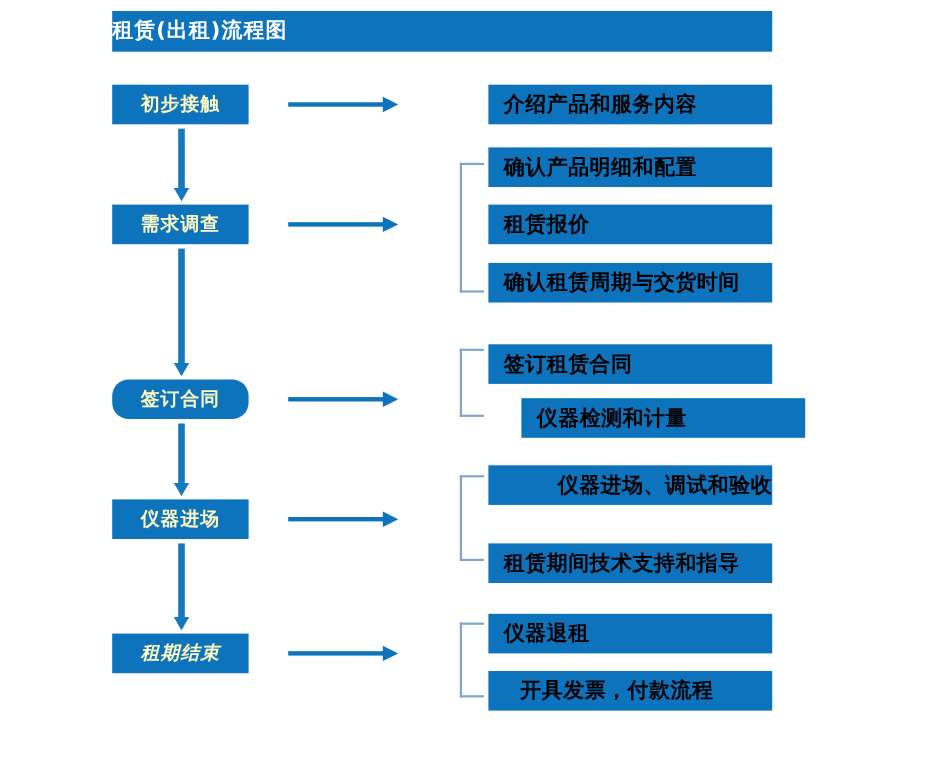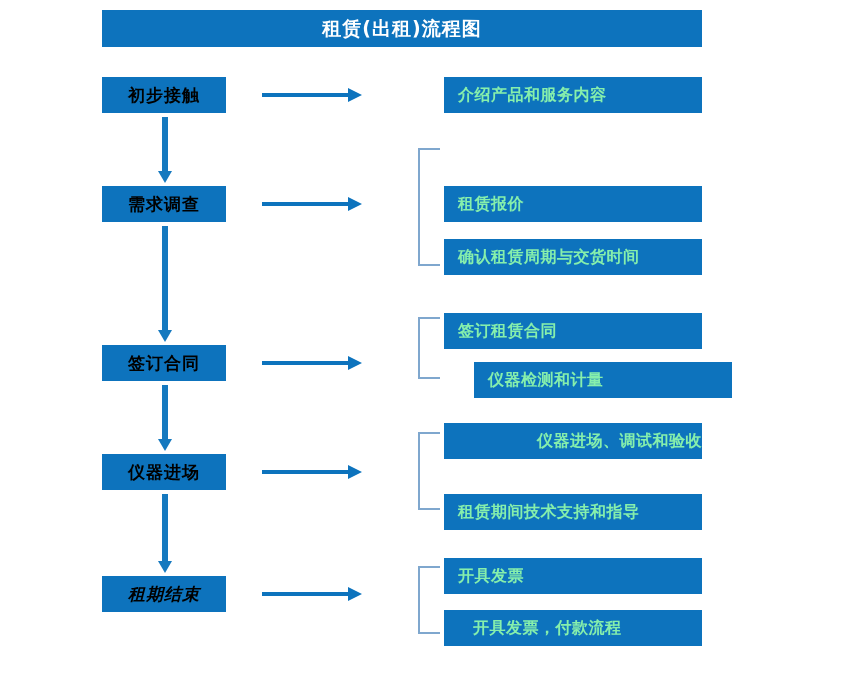--- a/index.html
+++ b/index.html
@@ -24,50 +24,49 @@
     position: absolute;
     left: 102px;
     top: 10px;
     width: 600px;
     height: 37px;
     background: #0D73BD;
     color: #ffffff;
     font-size: 19px;
     font-weight: bold;
     line-height: 37px;
-    text-align: center;
     letter-spacing: 1px;
     white-space: nowrap;
   }
 
   
   .stage-box {
     position: absolute;
     left: 102px;
     width: 124px;
     height: 36px;
     background: #0D73BD;
-    color: #000000;
+    color: #fef9c3;
     font-size: 17px;
     font-weight: bold;
     line-height: 36px;
     text-align: center;
     letter-spacing: 1px;
     white-space: nowrap;
   }
 
   
   .detail-box {
     position: absolute;
     left: 444px;
     width: 258px;
     height: 36px;
     background: #0D73BD;
-    color: #86efac;
-    font-size: 16px;
+    color: #000000;
+    font-size: 19px;
     font-weight: bold;
     line-height: 36px;
     text-align: left;
     padding-left: 14px;
     box-sizing: border-box;
     letter-spacing: 0.5px;
     white-space: nowrap;
   }
 
   
@@ -134,21 +133,21 @@
 <body>
 
 <div id="canvas">
 
   <div class="title-bar">租赁(出租)流程图</div>
 
   <div class="stage-box" style="top:77px;">初步接触</div>
 
   <div class="stage-box" style="top:186px;">需求调查</div>
 
-  <div class="stage-box" style="top:345px;">签订合同</div>
+  <div class="stage-box" style="top:345px;border-radius:15px;">签订合同</div>
 
   <div class="stage-box" style="top:454px;">仪器进场</div>
 
   <div class="stage-box" style="top:576px;font-style:italic;">租期结束</div>
 
   <div class="v-arrow" style="top:117px; height:66px;">
     <div class="shaft" style="height:54px;"></div>
     <div class="head" style="top:54px;"></div>
   </div>
 
@@ -188,30 +187,31 @@
       <div class="head"></div>
   </div>
 
   <div class="bracket" style="top:148px; height:118px;"></div>
   <div class="bracket" style="top:317px; height:62px;"></div>
   <div class="bracket" style="top:432px; height:78px;"></div>
   <div class="bracket" style="top:566px; height:68px;"></div>
 
   <div class="detail-box" style="top:77px;">介绍产品和服务内容</div>
 
+  <div class="detail-box" style="top:134px;">确认产品明细和配置</div>
 
   <div class="detail-box" style="top:186px;">租赁报价</div>
 
   <div class="detail-box" style="top:239px;">确认租赁周期与交货时间</div>
 
   <div class="detail-box" style="top:313px;">签订租赁合同</div>
 
   <div class="detail-box" style="top:362px;margin-left:30px;">仪器检测和计量</div>
 
   <div class="detail-box" style="top:423px;text-align:right;">仪器进场、调试和验收</div>
 
   <div class="detail-box" style="top:494px;">租赁期间技术支持和指导</div>
 
-  <div class="detail-box" style="top:558px;">开具发票</div>
+  <div class="detail-box" style="top:558px;">仪器退租</div>
 
   <div class="detail-box" style="top:610px;padding-left:29px;">开具发票，付款流程</div>
 
 </div>
 
 </body></html>

